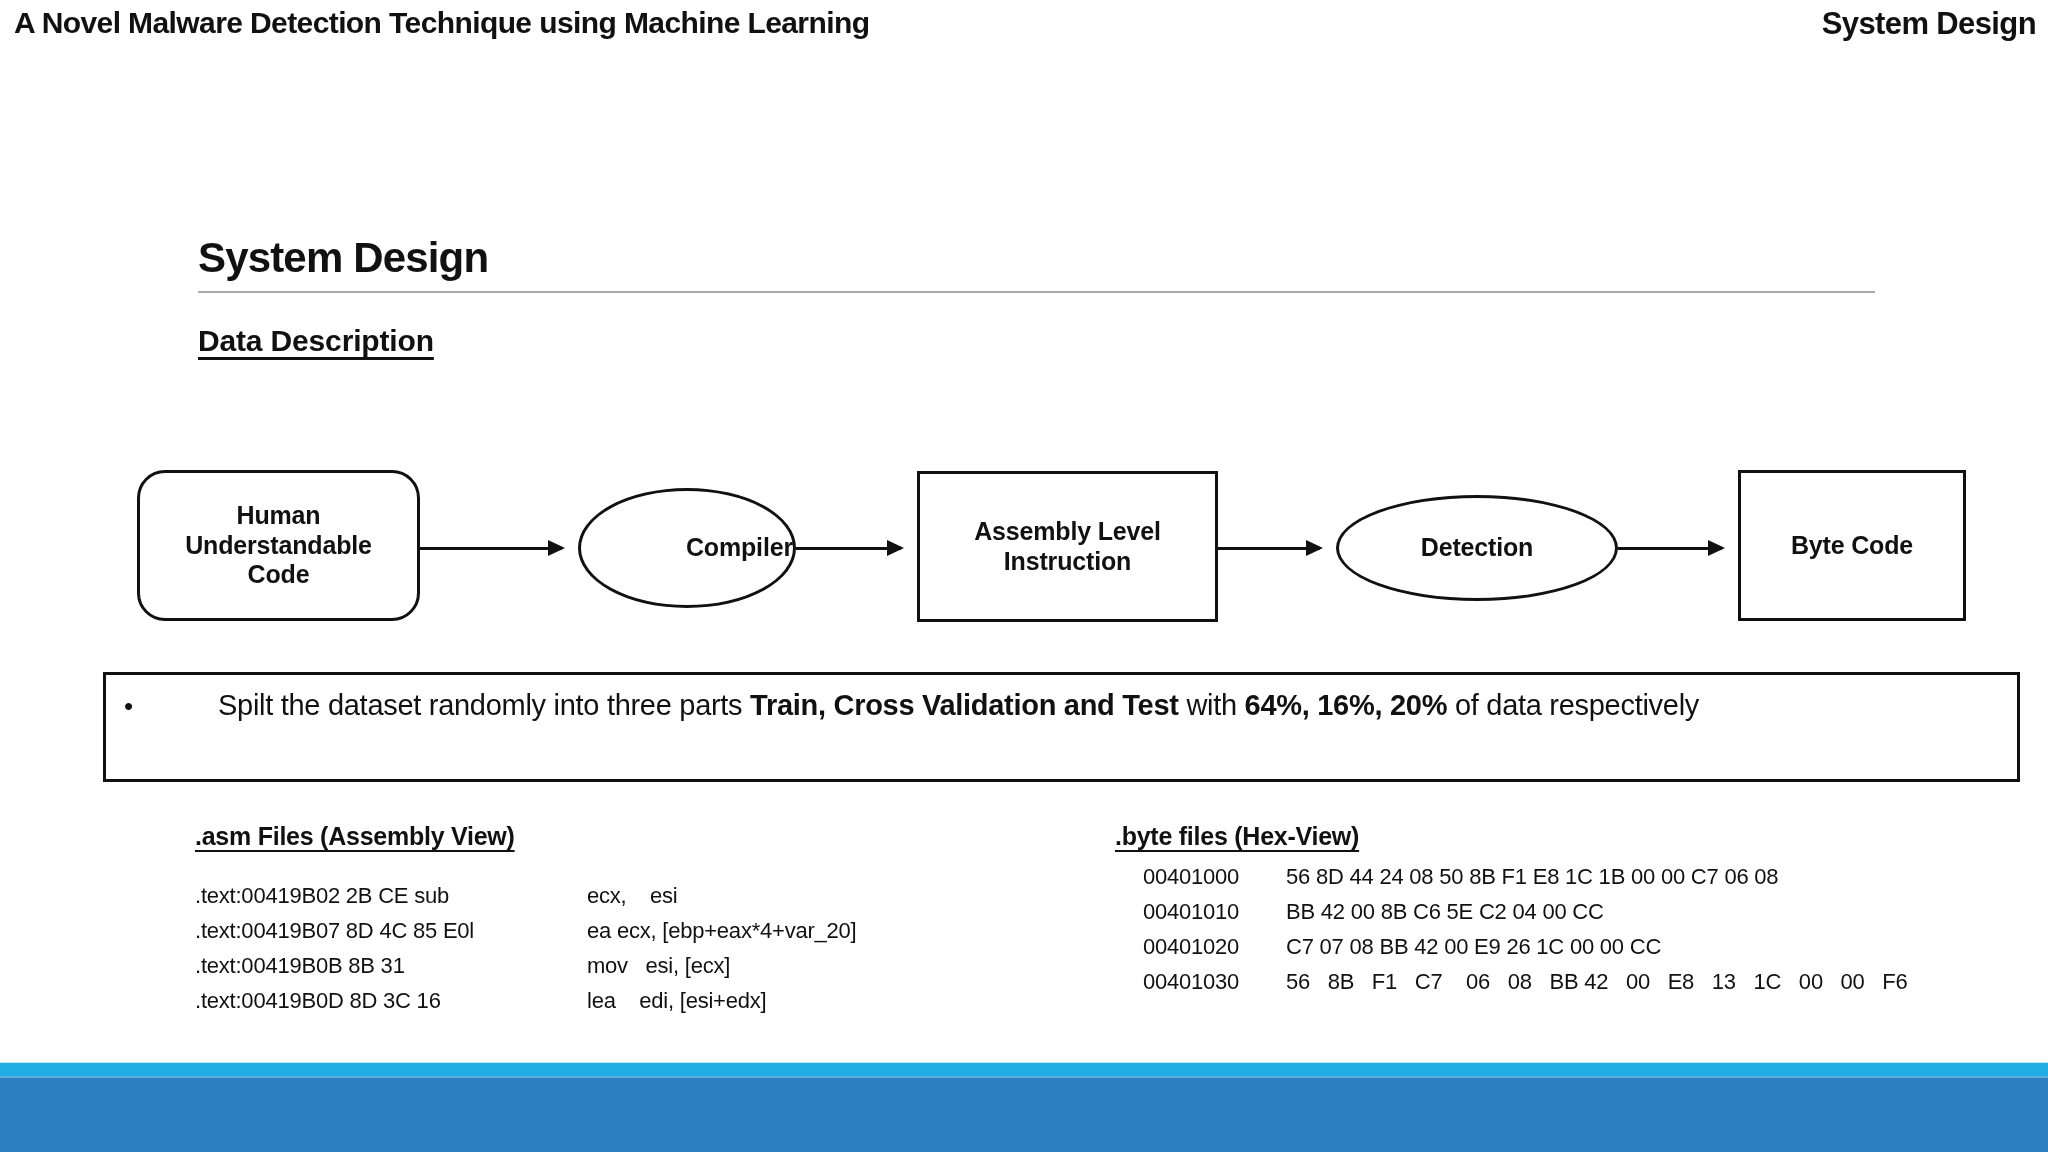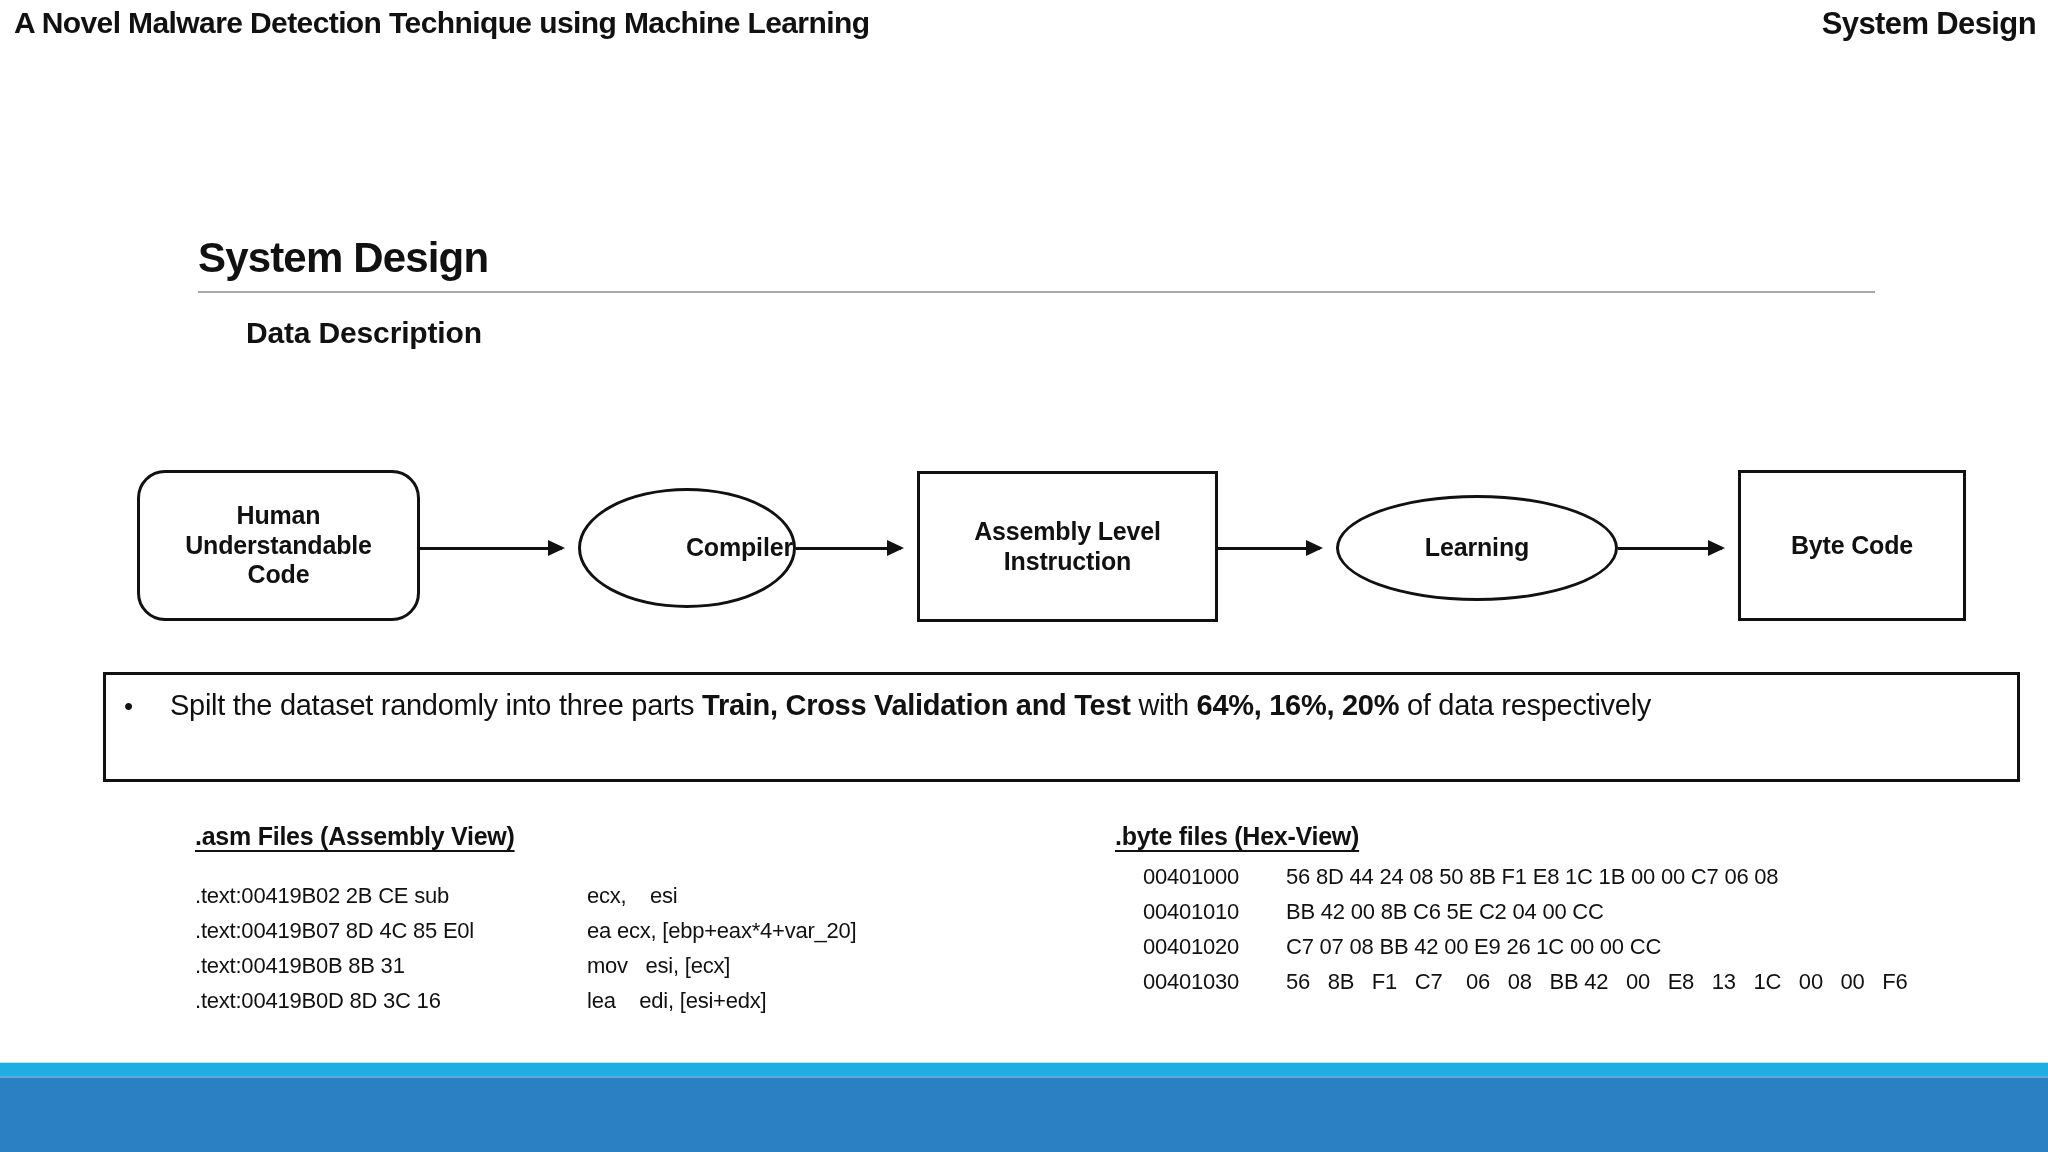--- a/index.html
+++ b/index.html
@@ -33,23 +33,23 @@
   
   .main-heading {
     position: absolute; left: 198px; top: 234px;
     font-size: 42px; font-weight: bold; letter-spacing: -0.02em;
   }
   .heading-rule {
     position: absolute; left: 198px; top: 291px;
     width: 1677px; height: 2px; background: var(--rule);
   }
   .sub-heading {
-    position: absolute; left: 198px; top: 316px;
+    position: absolute; left: 198px; top: 324px;
     font-size: 30px; font-weight: bold;
-    text-decoration-thickness: 3px; text-underline-offset: 6px; margin-left: 48px;
+    text-decoration: underline; text-decoration-thickness: 3px; text-underline-offset: 6px;
   }
 
   
   .node {
     position: absolute;
     display: flex; align-items: center; justify-content: center; text-align: center;
     font-size: 25px; font-weight: bold; line-height: 1.18;
     border: 3px solid var(--ink); background: #ffffff;
   }
   .node .lbl { display: inline-block; }
@@ -81,21 +81,21 @@
 
   
   .bullet-box {
     position: absolute; left: 103px; top: 672px;
     width: 1917px; height: 110px;
     border: 3px solid var(--ink); background: #ffffff;
     padding: 14px 10px 0 18px;
   }
   .bullet-line { display: flex; font-size: 29px; letter-spacing: -0.01em; }
   .bullet-marker { width: 46px; flex: 0 0 46px; font-size: 26px; padding-top: 2px; }
-  .bullet-text { white-space: pre-wrap; }
+  .bullet-text { white-space: pre-wrap; margin-left: 48px; }
   .bullet-text b { font-weight: bold; }
 
   
   .section-title {
     position: absolute;
     font-size: 25px; font-weight: bold;
     text-decoration: underline; text-decoration-thickness: 2px; text-underline-offset: 5px;
     letter-spacing: -0.01em;
   }
   .asm-title { left: 195px; top: 822px; }
@@ -138,21 +138,21 @@
   <div class="arrow arrow-1"></div>
   <div class="node node-ellipse node-2">
     <span class="lbl">Compiler</span>
   </div>
   <div class="arrow arrow-2"></div>
   <div class="node node-3">
     <span class="lbl">Assembly Level Instruction</span>
   </div>
   <div class="arrow arrow-3"></div>
   <div class="node node-ellipse node-4">
-    <span class="lbl">Learning</span>
+    <span class="lbl">Detection</span>
   </div>
   <div class="arrow arrow-4"></div>
   <div class="node node-5">
     <span class="lbl">Byte Code</span>
   </div>
 
   <div class="bullet-box">
     <div class="bullet-line">
       <span class="bullet-marker">•</span>
       <span class="bullet-text"><span>Spilt the dataset randomly into three parts </span><b>Train, Cross Validation and Test</b><span> with </span><b>64%, 16%, 20%</b><span> of data respectively</span></span>

